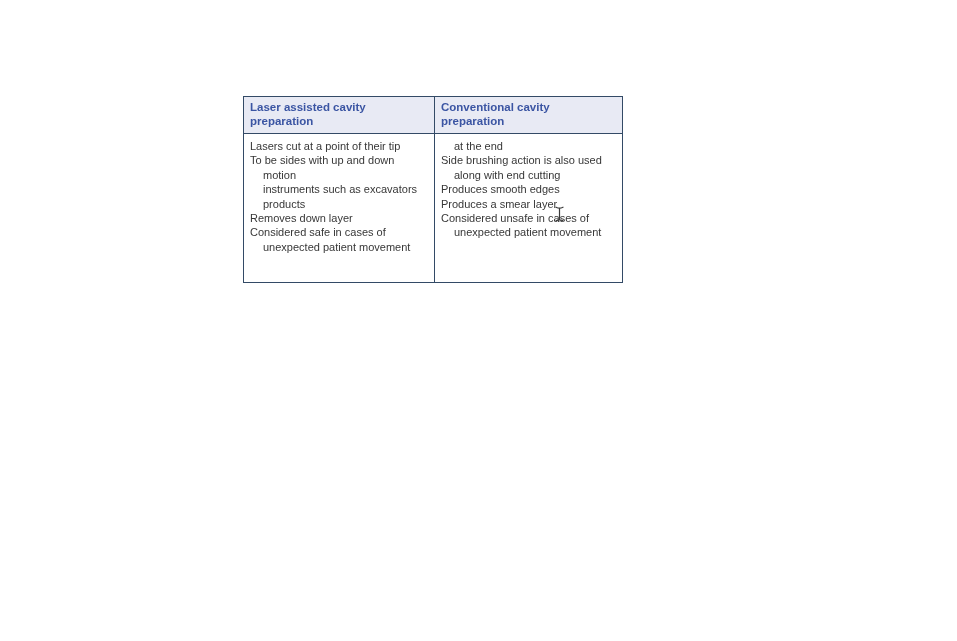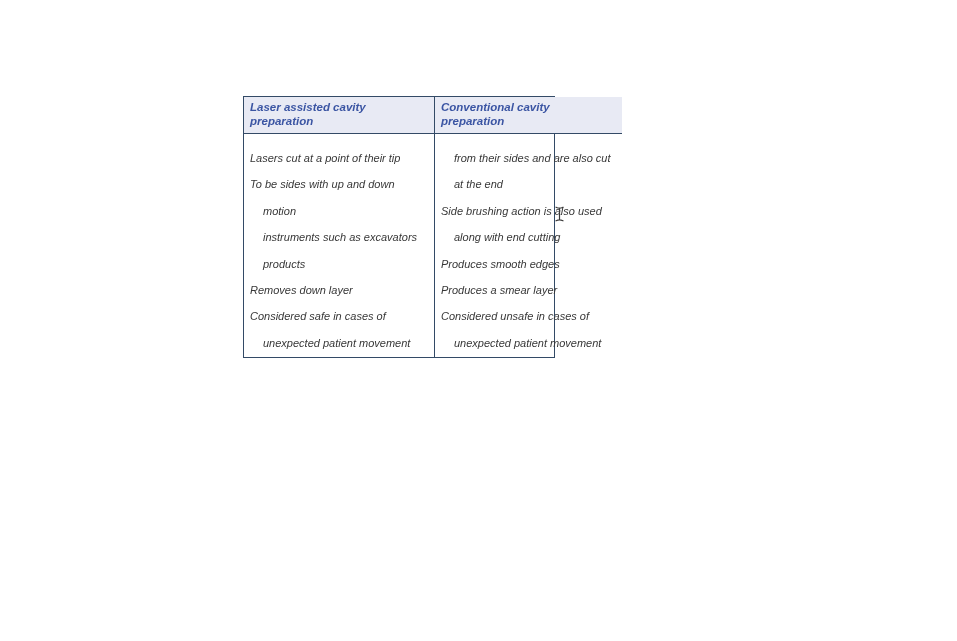--- a/index.html
+++ b/index.html
@@ -14,24 +14,23 @@
   body{
     background:var(--page-bg);
     font-family:"Liberation Sans","DejaVu Sans",sans-serif;
     position:relative;
     overflow:hidden;
   }
   .comparison-table{
     position:absolute;
     left:243px;
     top:96px;
-    width:312px;
+    width:380px;
     border:1px solid var(--border);
     background:#ffffff;
-    font-style:italic;
   }
   .row{display:grid;grid-template-columns:190px 188px;}
   .header-row .cell{
     background:var(--header-bg);
     color:var(--header-fg);
     font-weight:bold;
     font-size:11.5px;
     line-height:14px;
     height:37px;
     padding:4px 6px 5px 6px;
@@ -40,21 +39,21 @@
     border-bottom:1px solid var(--border);
   }
   .body-row .cell{
     color:var(--body-fg);
     font-size:11px;
     line-height:14.4px;
     min-height:148px;
     padding:5px 4px 7px 6px;
   }
   .cell.right{border-left:1px solid var(--border);}
-  .line{white-space:nowrap;margin-top:12px;}
+  .line{white-space:nowrap;}
   .line.cont{padding-left:13px;}
   .i-beam-cursor{
     position:absolute;
     left:555px;
     top:206px;
     width:9px;
     height:16px;
     pointer-events:none;
   }
 </style>
@@ -71,21 +70,20 @@
         <div class="line">Lasers cut at a point of their tip</div>
         <div class="line">To be sides with up and down</div>
         <div class="line cont">motion</div>
         <div class="line cont">instruments such as excavators</div>
         <div class="line cont">products</div>
         <div class="line">Removes down layer</div>
         <div class="line">Considered safe in cases of</div>
         <div class="line cont">unexpected patient movement</div>
       </div>
     <div class="cell right">
-        <div class="line cont">from their sides and are also cut</div>
         <div class="line cont">at the end</div>
         <div class="line">Side brushing action is also used</div>
         <div class="line cont">along with end cutting</div>
         <div class="line">Produces smooth edges</div>
         <div class="line">Produces a smear layer</div>
         <div class="line">Considered unsafe in cases of</div>
         <div class="line cont">unexpected patient movement</div>
       </div>
   </div>
 </div>

